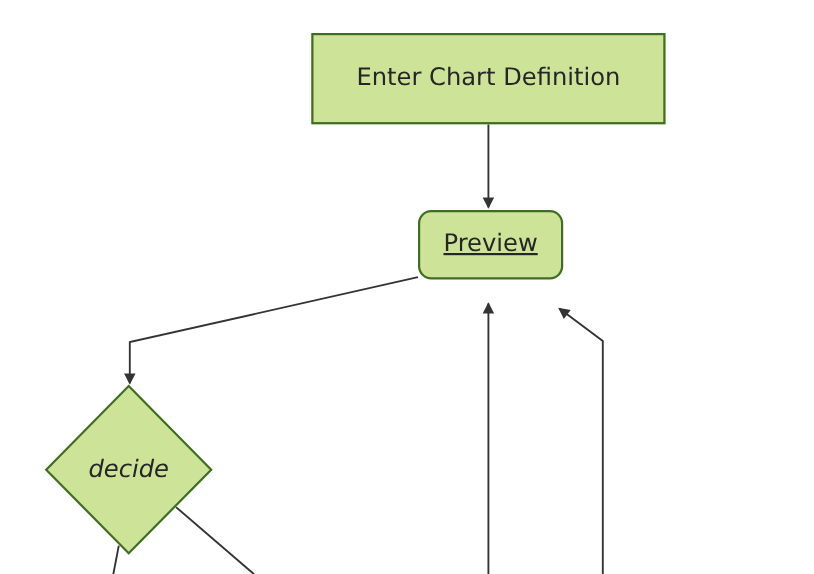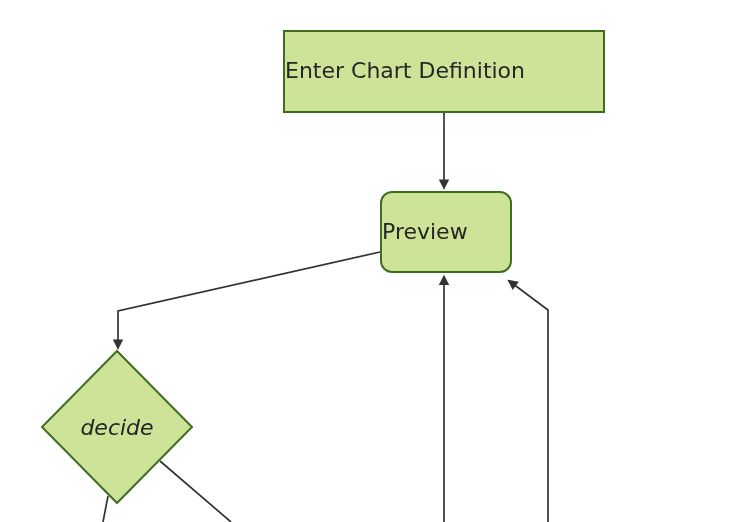--- a/index.html
+++ b/index.html
@@ -34,38 +34,39 @@
     stroke: var(--node-border, #3f6e22);
     stroke-width: 2;
   }
   .node {
     position: absolute;
     box-sizing: border-box;
     background: var(--node-fill, #cde498);
     border: 2px solid var(--node-border, #3f6e22);
     display: flex;
     align-items: center;
-    justify-content: flex-start;
+    justify-content: center;
     color: var(--text-color, #262626);
     font-size: 22px;
     line-height: 1.2;
     white-space: nowrap;
   }
   .node-rect {
     left: 283px;
     top: 30px;
     width: 322px;
     height: 83px;
   }
   .node-rounded {
     left: 380px;
     top: 191px;
     width: 132px;
-    height: 82px;
+    height: 63px;
     border-radius: 12px;
+    text-decoration: underline;
   }
   .diamond-label {
     position: absolute;
     left: 47px;
     top: 411px;
     width: 140px;
     height: 32px;
     display: flex;
     align-items: center;
     justify-content: center;

